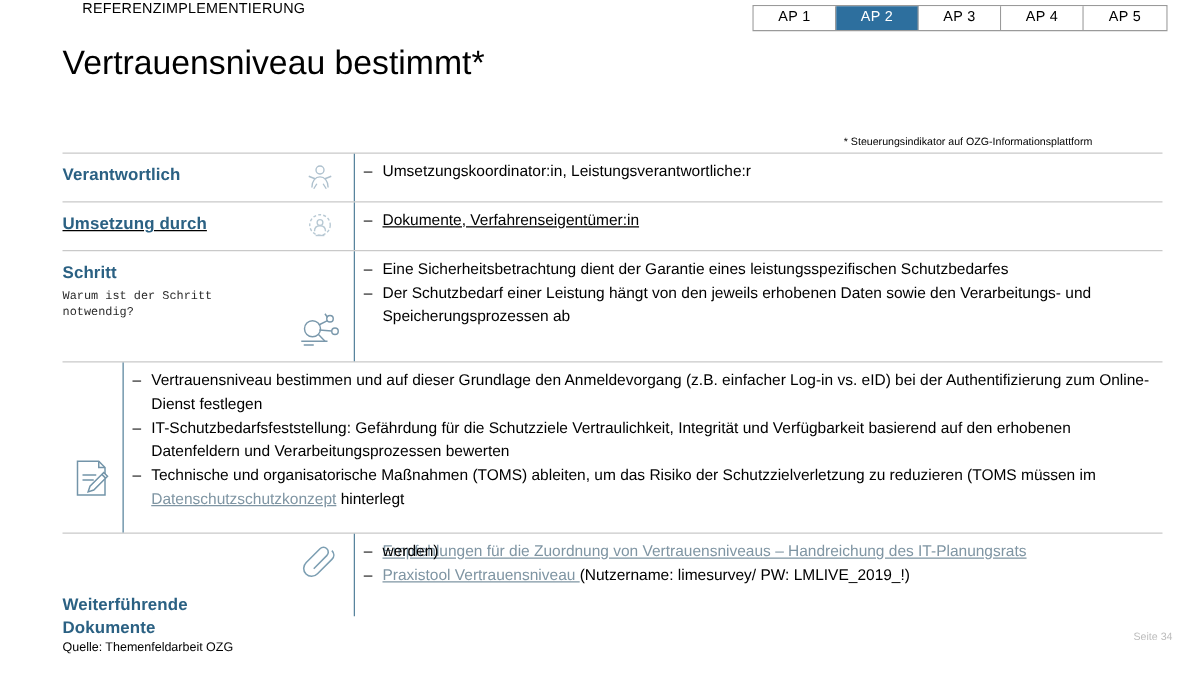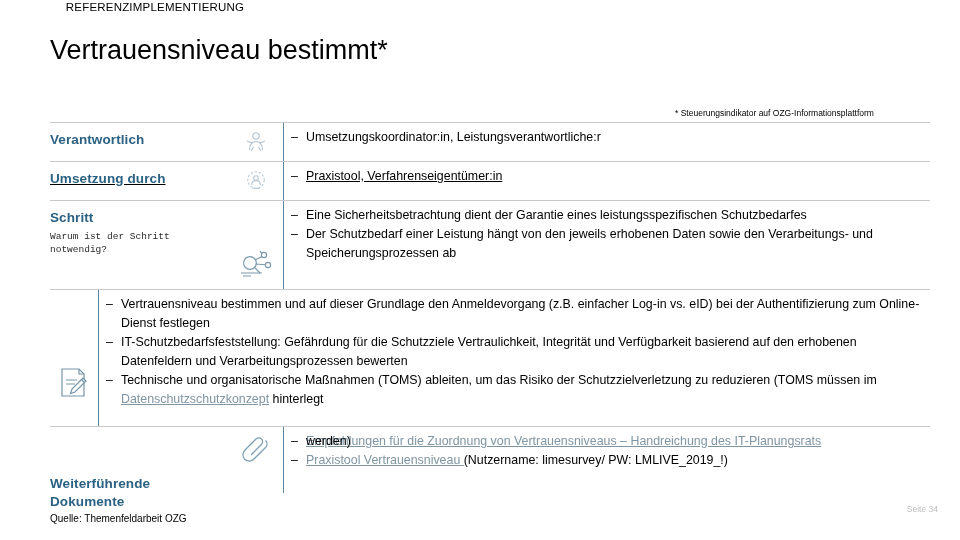--- a/index.html
+++ b/index.html
@@ -184,20 +184,27 @@
   svg.ic { display: block; }
 </style>
 </head>
 <body>
 
 <div id="slide">
 
   <div class="kicker">REFERENZIMPLEMENTIERUNG</div>
   <div class="slide-title">Vertrauensniveau bestimmt*</div>
 
+  <div class="tabstrip">
+    <div class="tab">AP 1</div>
+    <div class="tab active">AP 2</div>
+    <div class="tab">AP 3</div>
+    <div class="tab">AP 4</div>
+    <div class="tab">AP 5</div>
+  </div>
 
   <div class="footnote">* Steuerungsindikator auf OZG-Informationsplattform</div>
 
   <div class="rows">
 
     <div class="hr"></div>
 
     <div class="row" style="height:38px;">
       <div class="labelcell">
         <div class="label">Verantwortlich</div>
@@ -231,21 +238,21 @@
             <circle cx="13" cy="13" r="8.2" stroke-dasharray="2.4 1.7"></circle>
             <circle cx="13" cy="11" r="2.3"></circle>
             <path d="M8.6 18 C8.6 15 10.5 13.6 13 13.6 C15.5 13.6 17.4 15 17.4 18"></path>
             <path d="M9.5 21.4 L16.5 21.4"></path>
           </svg>
         </span>
       </div>
       <div class="divider"></div>
       <div class="contentcell">
         <ul class="bullets">
-          <li>Praxistool, Verfahrenseigentümer:in</li>
+          <li>Dokumente, Verfahrenseigentümer:in</li>
         </ul>
       </div>
     </div>
 
     <div class="hr"></div>
 
     <div class="row" style="height:88px;">
       <div class="labelcell">
         <div class="label">Schritt</div>
         <div class="sublabel">Warum ist der Schritt notwendig?</div>

